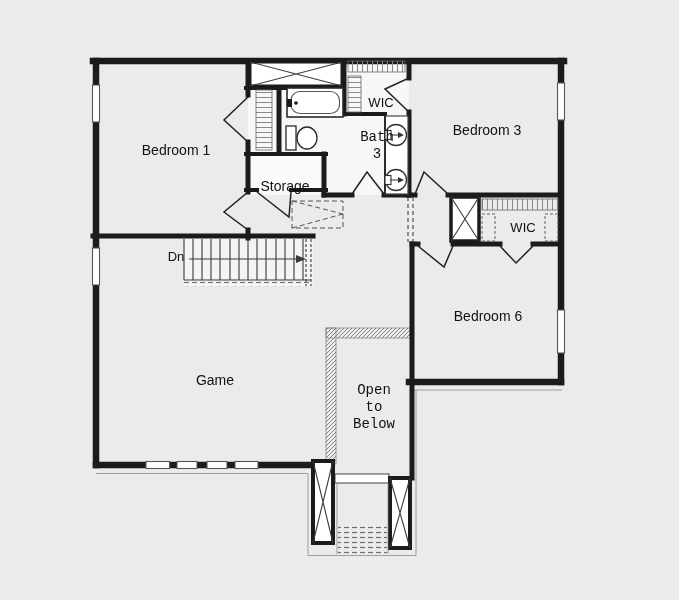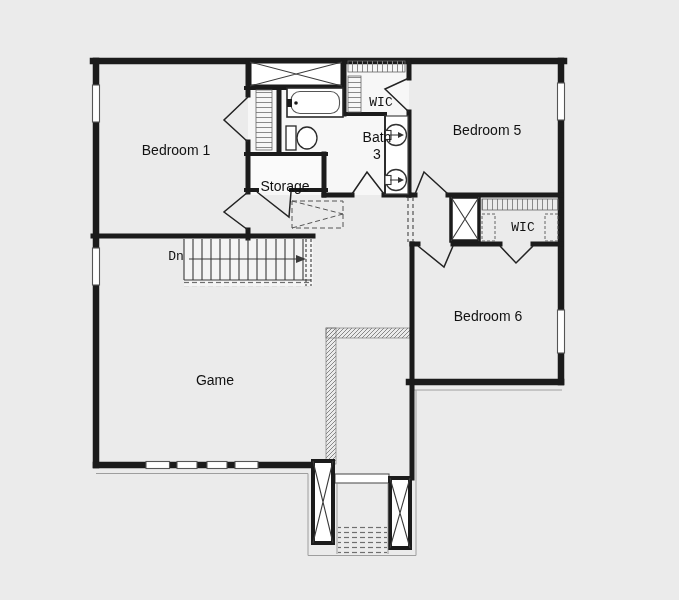--- a/index.html
+++ b/index.html
@@ -17,22 +17,22 @@
   .stage svg{position:absolute;left:0;top:0;}
   .lbl{
     position:absolute;
     transform:translate(-50%,-50%);
     color:#111;
     font-size:14px;
     line-height:17px;
     white-space:nowrap;
     text-align:center;
   }
-  .lbl.small{font-size:13px;font-family:Liberation Mono, monospace;}
-  .lbl .line{display:block;}
+  .lbl.small{font-size:13px;}
+  .lbl .line{display:block;font-family:Liberation Mono, monospace;}
 </style>
 </head>
 <body>
 
 <div class="stage">
 
   <svg width="679" height="600" viewBox="0 0 679 600">
     <defs>
       <pattern id="hrows" width="5" height="5" patternUnits="userSpaceOnUse">
         <path d="M0 2.5 H5" stroke="#8a8a8a" stroke-width="1"></path>
@@ -194,19 +194,24 @@
     </g>
   </svg>
 
   <div class="lbl" style="left:176px;top:150px">Bedroom 1</div>
   <div class="lbl" style="left:285px;top:186px">Storage</div>
   <div class="lbl" style="left:377px;top:146px">
     <span class="line">Bath</span>
     <span class="line">3</span>
   </div>
   <div class="lbl small" style="left:381px;top:102px">WIC</div>
-  <div class="lbl" style="left:487px;top:130px">Bedroom 5</div>
+  <div class="lbl" style="left:487px;top:130px">Bedroom 3</div>
   <div class="lbl small" style="left:523px;top:227px">WIC</div>
   <div class="lbl" style="left:488px;top:316px">Bedroom 6</div>
   <div class="lbl small" style="left:176px;top:256px">Dn</div>
   <div class="lbl" style="left:215px;top:380px">Game</div>
+  <div class="lbl" style="left:374px;top:407px">
+    <span class="line">Open</span>
+    <span class="line">to</span>
+    <span class="line">Below</span>
+  </div>
 
 </div>
 
 </body></html>

